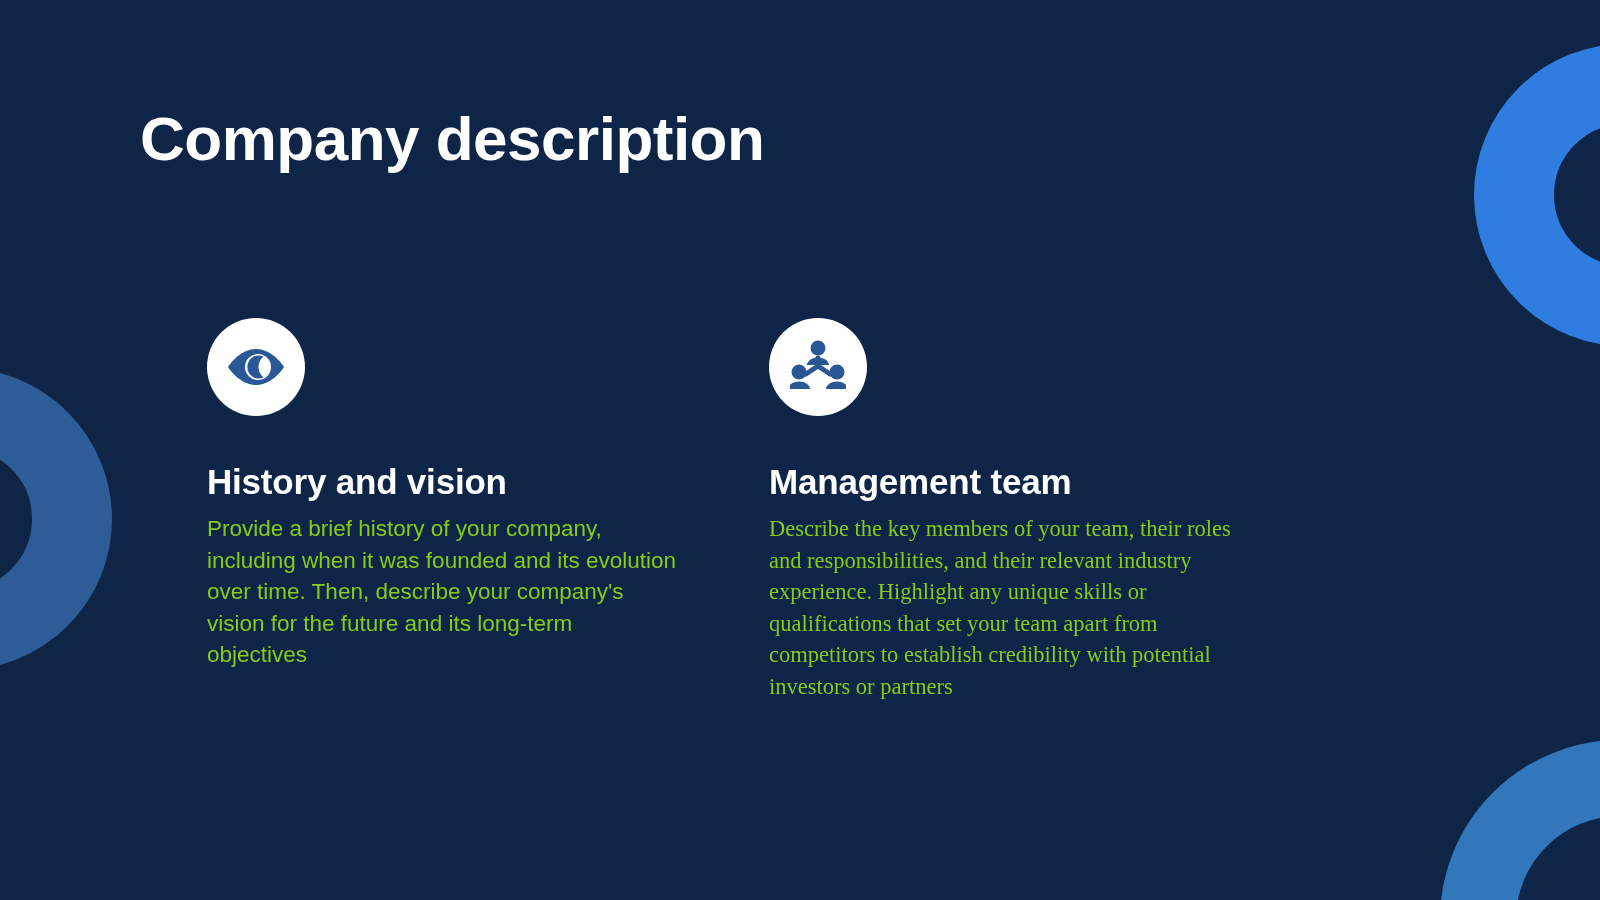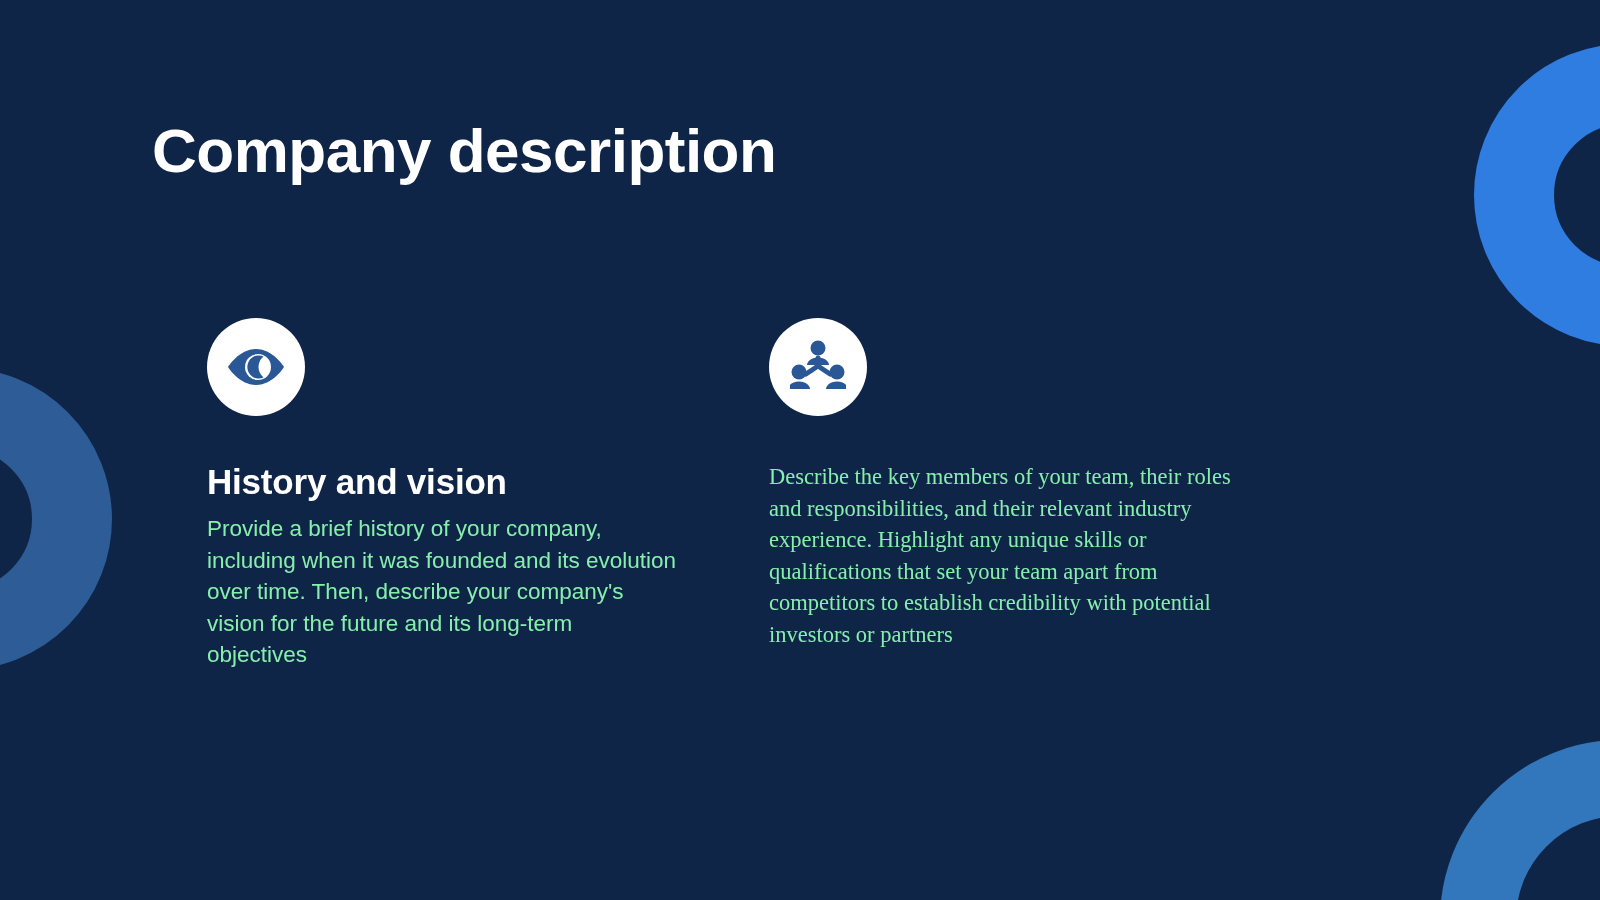--- a/index.html
+++ b/index.html
@@ -58,21 +58,21 @@
   
   #content {
     position: absolute;
     inset: 0;
   }
 
   #page-title {
     position: absolute;
     left: 140px;
     top: 104px;
-    margin: 12px;
+    margin: 0;
     color: #ffffff;
     font-size: 62px;
     line-height: 1.12;
     font-weight: 700;
     letter-spacing: -0.5px;
     font-stretch: condensed;
     white-space: nowrap;
   }
 
   #columns {
@@ -107,21 +107,21 @@
     font-size: 35px;
     line-height: 1.2;
     font-weight: 700;
     letter-spacing: -0.2px;
     font-stretch: condensed;
     white-space: nowrap;
   }
 
   .column-body {
     margin: 0;
-    color: #86efac;
+    color: #84cc16;
     font-size: 22.5px;
     line-height: 31.5px;
     font-weight: 400;
   }
   .column-body.narrow { width: 470px; }
   .column-body.wide { width: 495px; font-family: Liberation Serif, serif; }
 </style>
 </head>
 <body>
 
@@ -157,18 +157,19 @@
           <svg width="56" height="54" viewBox="0 0 56 54" aria-hidden="true">
             <path d="M28 18 L28 26 M28 26 L16 34 M28 26 L40 34" stroke="#2a5795" stroke-width="5" fill="none" stroke-linecap="round"></path>
             <circle cx="28" cy="8" r="7.5" fill="#2a5795"></circle>
             <path d="M28 17.5 c-7 0 -11 4.2 -11 7.6 h22 c0 -3.4 -4 -7.6 -11 -7.6 Z" fill="#2a5795"></path>
             <circle cx="9" cy="32" r="7.5" fill="#2a5795"></circle>
             <path d="M9 41.5 c-7 0 -11 4.2 -11 7.6 h22 c0 -3.4 -4 -7.6 -11 -7.6 Z" fill="#2a5795"></path>
             <circle cx="47" cy="32" r="7.5" fill="#2a5795"></circle>
             <path d="M47 41.5 c-7 0 -11 4.2 -11 7.6 h22 c0 -3.4 -4 -7.6 -11 -7.6 Z" fill="#2a5795"></path>
           </svg>
         </div>
+        <h2 class="column-heading">Management team</h2>
         <p class="column-body wide">Describe the key members of your team, their roles and responsibilities, and their relevant industry experience. Highlight any unique skills or qualifications that set your team apart from competitors to establish credibility with potential investors or partners</p>
       </div>
 
     </div>
   </div>
 </div>
 
 </body></html>

